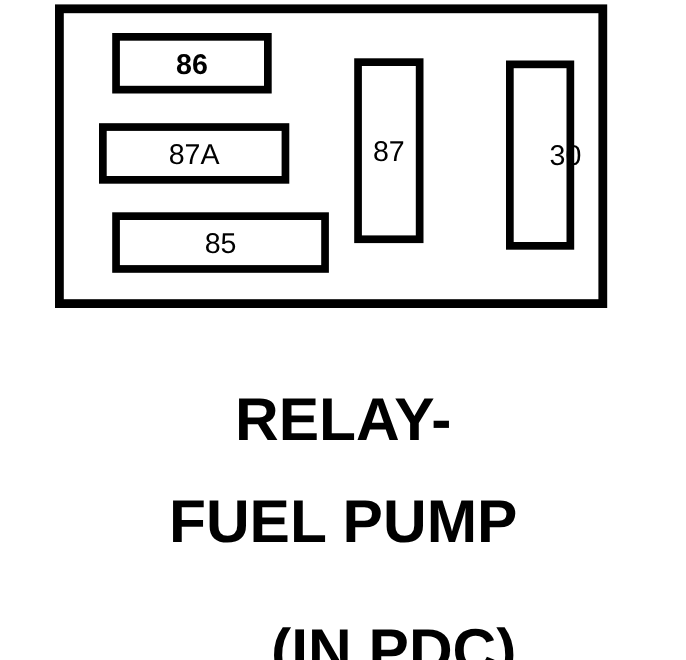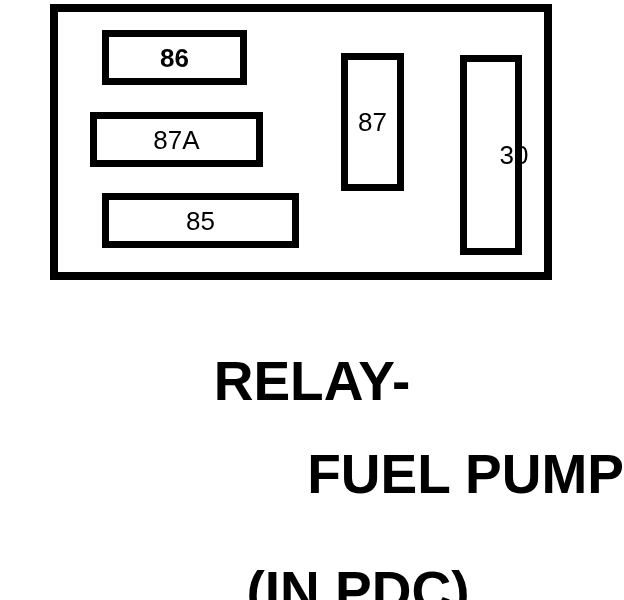--- a/index.html
+++ b/index.html
@@ -34,36 +34,36 @@
     align-items: center;
     justify-content: center;
     font-size: 26px;
     font-weight: 400;
     line-height: 1;
     color: #000000;
   }
   .pin-86  { left: 44px;  top: 18px;  width: 145px; height: 55px; font-weight: bold; }
   .pin-87a { left: 32px;  top: 100px; width: 173px; height: 55px; }
   .pin-85  { left: 44px;  top: 181px; width: 197px; height: 55px; }
-  .pin-87  { left: 283px; top: 41px;  width: 63px;  height: 138px; }
-  .pin-30  { left: 402px; top: 43px;  width: 62px;  height: 200px; padding-left: 46px; }
+  .pin-87  { left: 264px; top: 41px;  width: 63px;  height: 168px; }
+  .pin-30  { left: 402px; top: 43px;  width: 62px;  height: 172px; padding-left: 46px; }
   .caption-line {
     position: absolute;
     left: 0;
     width: 624px;
     text-align: center;
     font-size: 55px;
     font-weight: 700;
     line-height: 1;
     letter-spacing: 0px;
     color: #000000;
     white-space: nowrap;
   }
   .caption-line-1 { top: 354px; }
-  .caption-line-2 { top: 447px; text-align: right; }
+  .caption-line-2 { top: 447px; }
   .caption-line-3 { top: 564px; margin-left: 46px; }
 </style>
 </head>
 <body>
 
 <div class="diagram-root">
 
   <div class="relay-box">
 
     <div class="pin pin-86">

